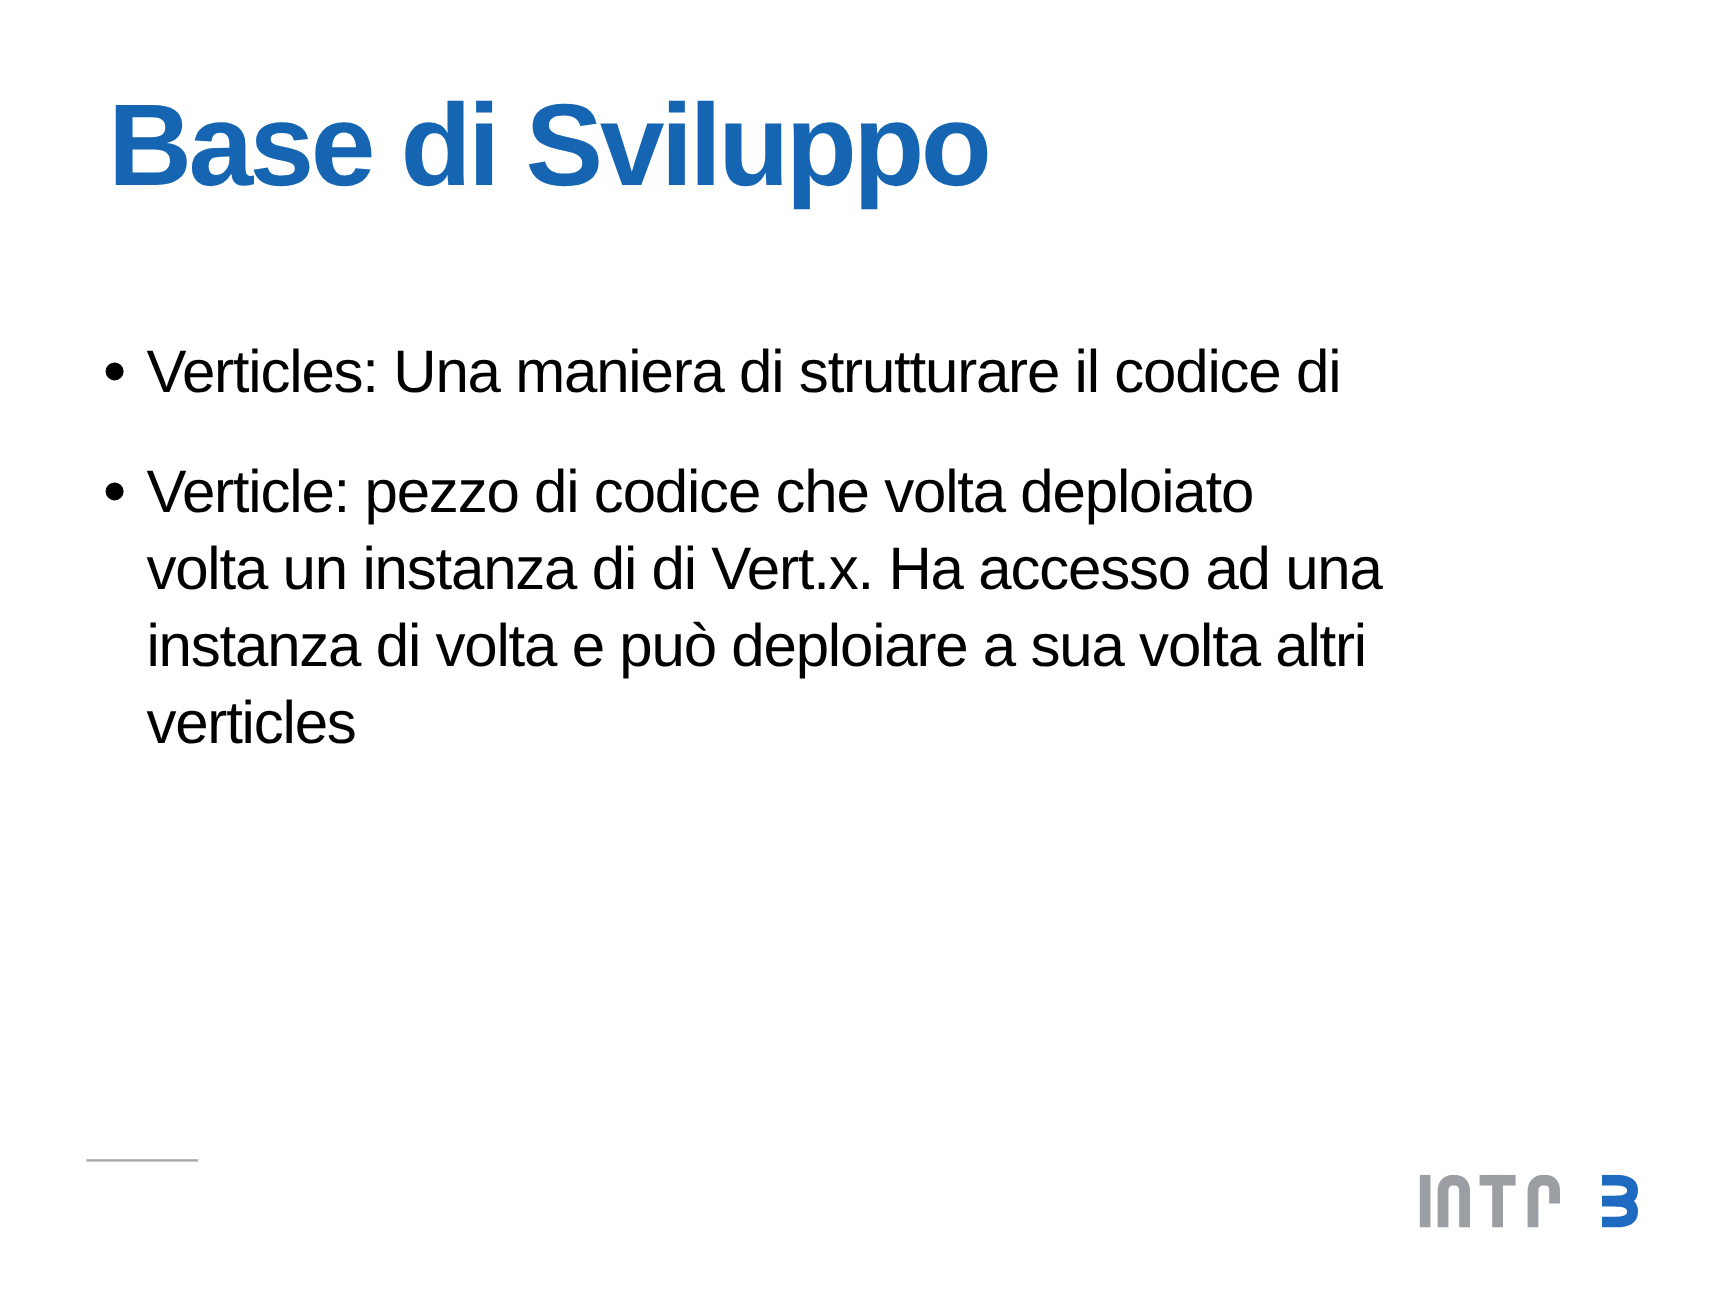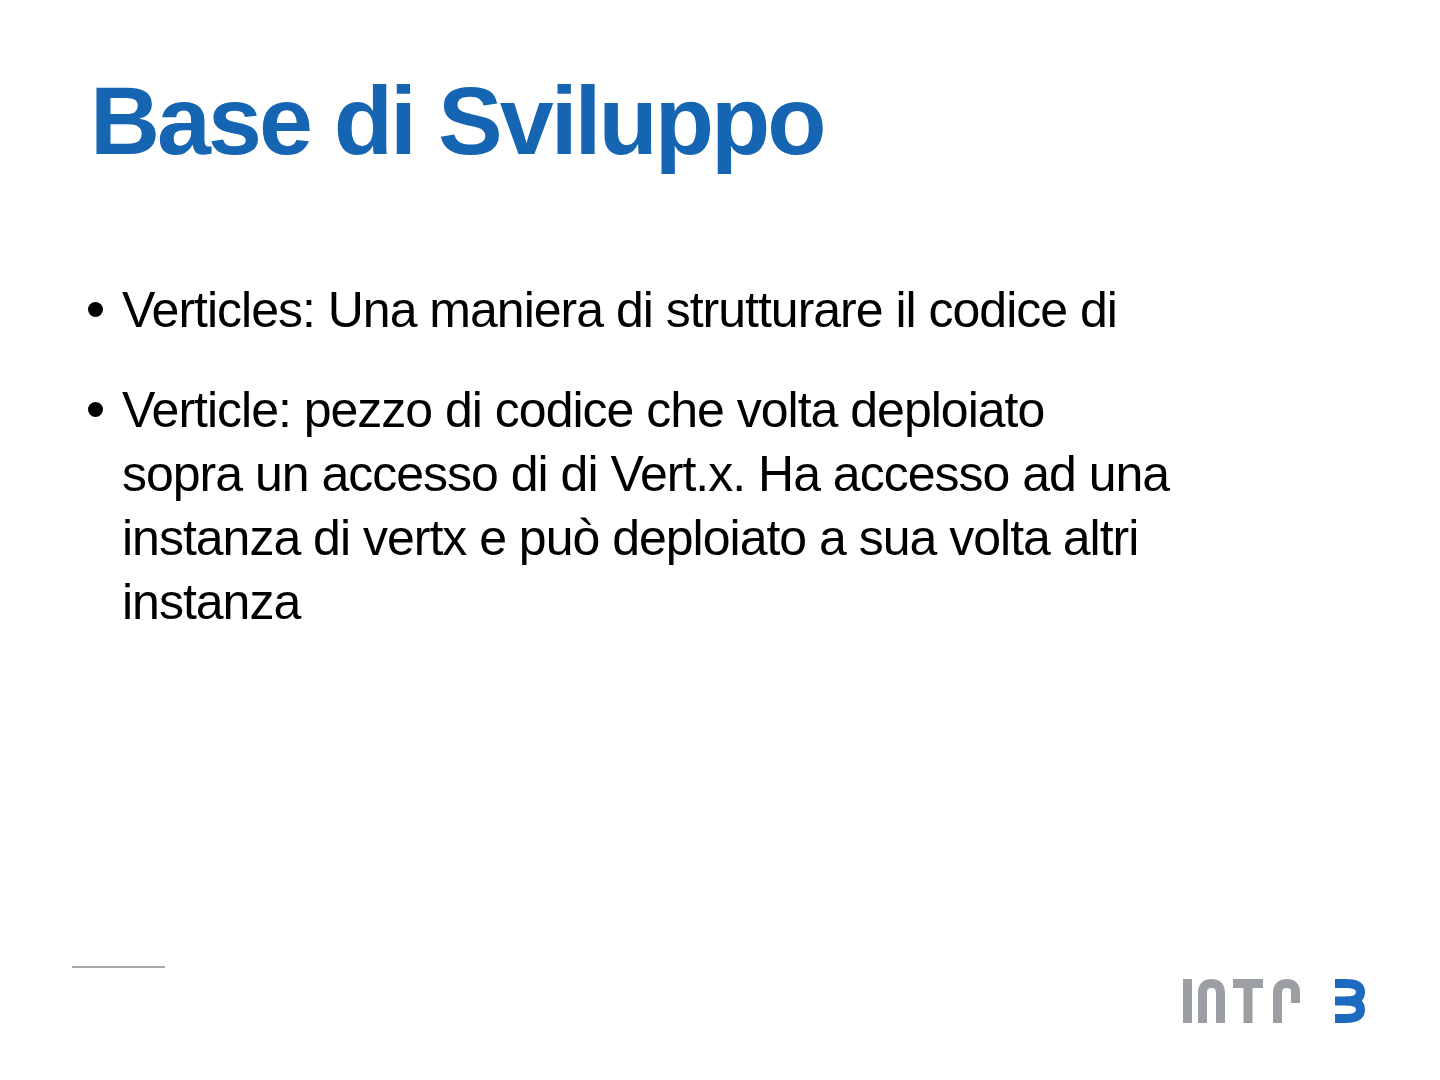--- a/index.html
+++ b/index.html
@@ -97,23 +97,23 @@
       <span class="dot"></span>
       <div>
         <div class="line">Verticles: Una maniera di strutturare il codice di</div>
       </div>
     </div>
 
     <div class="bullet">
       <span class="dot"></span>
       <div>
         <div class="line">Verticle: pezzo di codice che volta deploiato</div>
-        <div class="line">sopra un accesso di di Vert.x. Ha accesso ad una</div>
-        <div class="line">instanza di vertx e può deploiato a sua volta altri</div>
-        <div class="line">instanza</div>
+        <div class="line">volta un instanza di di Vert.x. Ha accesso ad una</div>
+        <div class="line">instanza di volta e può deploiare a sua volta altri</div>
+        <div class="line">verticles</div>
       </div>
     </div>
 
   </div>
 
   <div class="footer-rule"></div>
 
   <svg class="logo" viewBox="0 0 182 44" xmlns="http://www.w3.org/2000/svg" aria-label="intr3">
 
     <path class="stroke-gray" d="M4.5,0 V44"></path>

